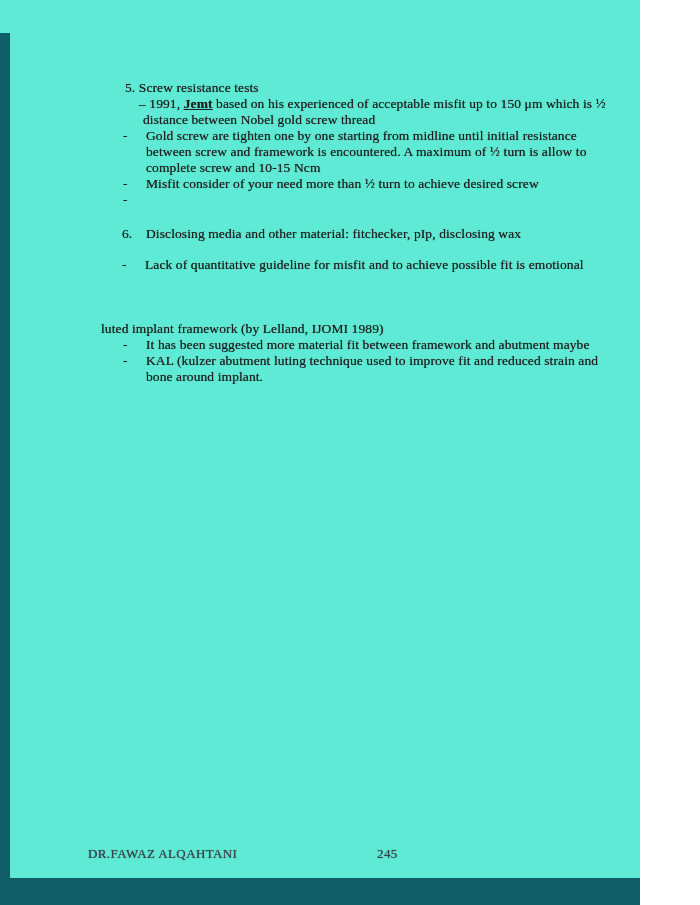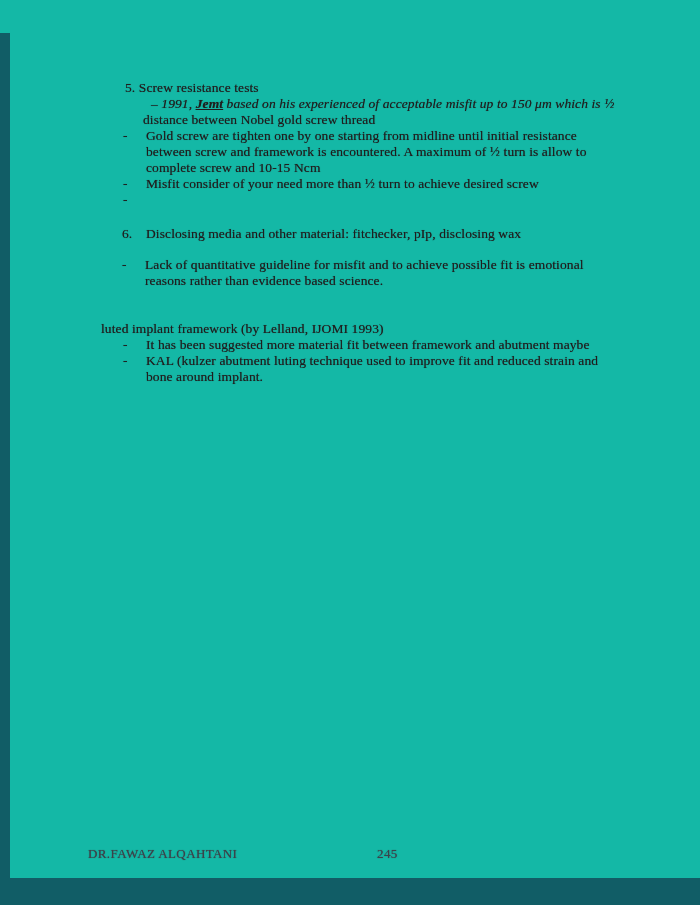--- a/index.html
+++ b/index.html
@@ -1,23 +1,23 @@
 <!DOCTYPE html>
 <html><head>
 <meta charset="utf-8">
 <style>
   html, body {
     margin: 0;
     padding: 0;
   }
   .page {
     position: relative;
-    width: 700px;
+    width: 640px;
     height: 905px;
-    background: #14b8a6;
+    background: #5eead4;
     overflow: hidden;
     font-family: "Liberation Serif", serif;
     font-size: 13.5px;
     color: #1e1e1e;
   }
   .scan-text {
     text-shadow: 0 0 0.7px rgba(40,40,40,0.75);
     letter-spacing: 0.1px;
   }
   .abs { position: absolute; }
@@ -69,21 +69,21 @@
 <body>
 
 <div class="page">
 
   <div class="edge-left"></div>
   <div class="edge-bottom"></div>
 
   <div class="abs scan-text" style="left:123px; top:80px;">
     <div class="line" style="margin-left:2px;">5. Screw resistance tests</div>
 
-    <div class="line" style="margin-left:28px;font-style:italic;"><span>– 1991, </span><span class="bold-u">Jemt</span><span> based on his experienced of acceptable misfit up to 150 μm which is ½</span></div>
+    <div class="line" style="margin-left:16px;"><span>– 1991, </span><span class="bold-u">Jemt</span><span> based on his experienced of acceptable misfit up to 150 μm which is ½</span></div>
 
     <div class="line" style="margin-left:20px;">distance between Nobel gold screw thread</div>
 
     <div class="row">
       <span class="marker">-</span>
       <div>
         <div class="line">Gold screw are tighten one by one starting from midline until initial resistance</div>
         <div class="line">between screw and framework is encountered. A maximum of ½ turn is allow to</div>
         <div class="line">complete screw and 10-15 Ncm</div>
       </div>
@@ -101,26 +101,25 @@
 
   <div class="abs scan-text row" style="left:122px; top:226px;">
     <span class="num-marker">6.</span>
     <div class="line">Disclosing media and other material: fitchecker, pIp, disclosing wax</div>
   </div>
 
   <div class="abs scan-text row" style="left:122px; top:257px;">
     <span class="marker">-</span>
     <div>
       <div class="line">Lack of quantitative guideline for misfit and to achieve possible fit is emotional</div>
-      <div class="line">reasons rather than evidence based science.</div>
     </div>
   </div>
 
   <div class="abs scan-text" style="left:101px; top:321px;">
-    <div class="line">luted implant framework (by Lelland, IJOMI 1993)</div>
+    <div class="line">luted implant framework (by Lelland, IJOMI 1989)</div>
 
     <div class="row" style="margin-left:22px;">
       <span class="marker">-</span>
       <div>
         <div class="line">It has been suggested more material fit between framework and abutment maybe</div>
       </div>
     </div>
 
     <div class="row" style="margin-left:22px;">
       <span class="marker">-</span>

